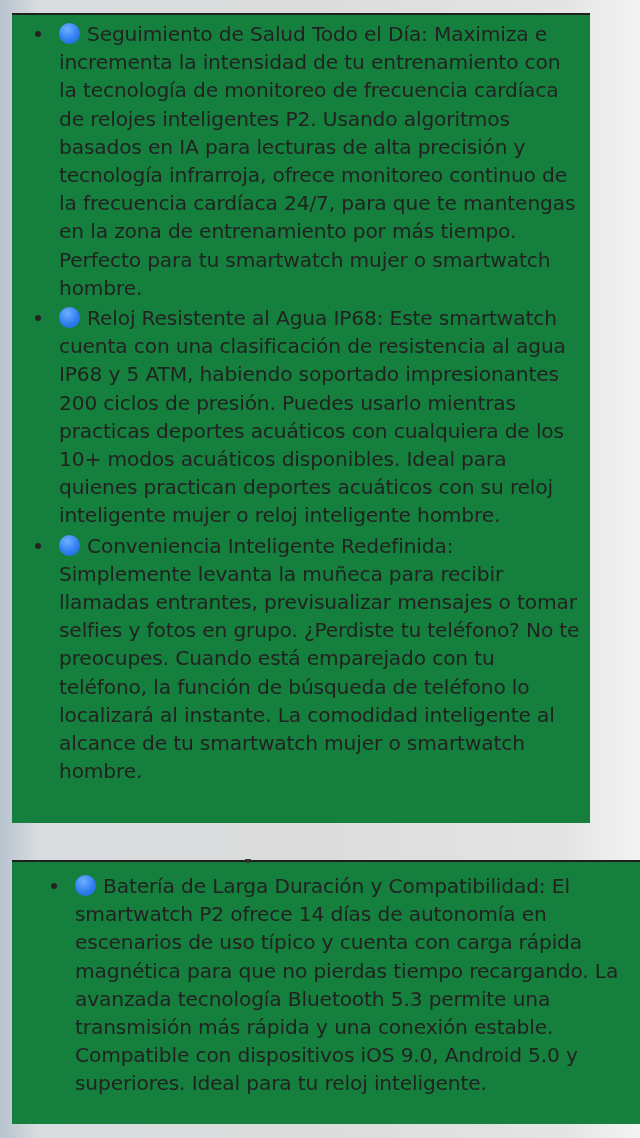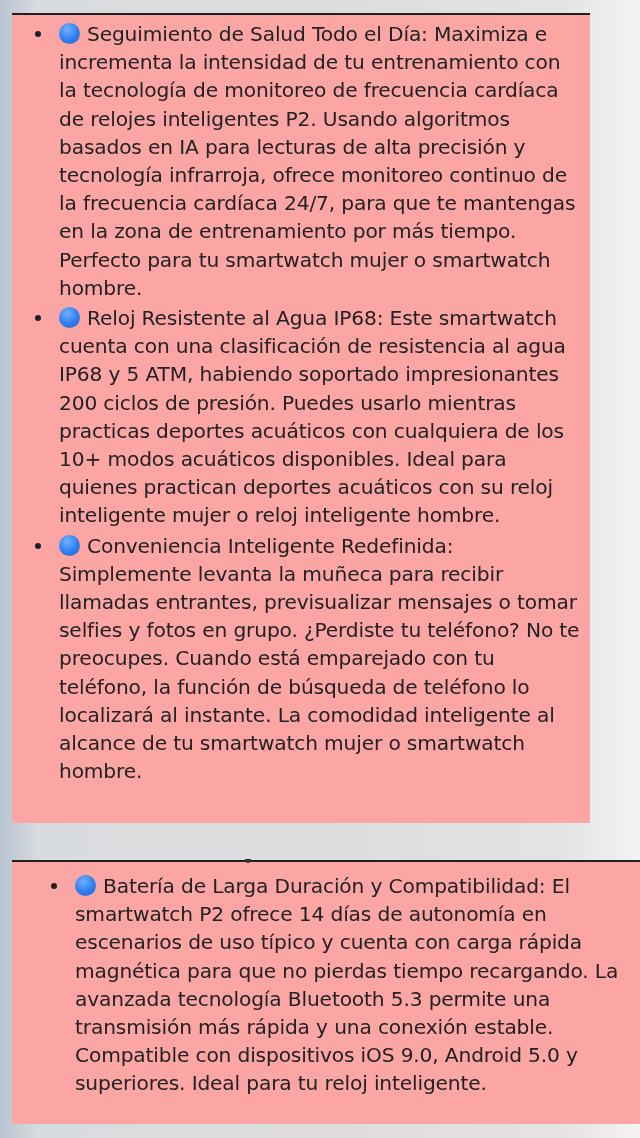--- a/index.html
+++ b/index.html
@@ -2,21 +2,21 @@
 <html><head>
 <meta charset="utf-8">
 <style>
   html, body { margin: 0; padding: 0; }
   body {
     width: 640px; height: 1138px; overflow: hidden; position: relative;
     background: linear-gradient(90deg, #b7c3cf 0%, #d9dcdf 6%, #dcdcdc 50%, #e4e4e4 88%, #f3f3f3 100%);
     font-family: "DejaVu Sans", sans-serif;
   }
   .card {
-    position: absolute; background: #fca5a5;
+    position: absolute; background: #15803d;
     border-top: 2px solid #1f1f1f;
     box-sizing: border-box;
   }
   #card1 { left: 12px; top: 13px; width: 578px; height: 810px; padding: 5px 0 0 0; }
   #card2 { left: 12px; top: 860px; width: 632px; height: 264px; padding: 10px 0 0 16px; }
   ul { margin: 0; padding: 0 0 0 47px; list-style: none; }
   li {
     position: relative; font-size: 20.2px; line-height: 28.2px; color: #222222;
     letter-spacing: -0.15px; margin-bottom: 2px; padding-right: 10px;
   }

